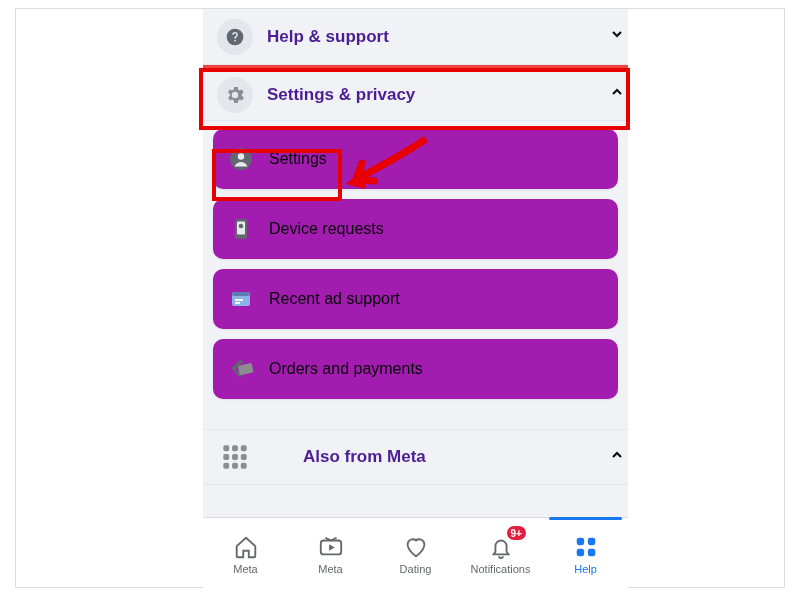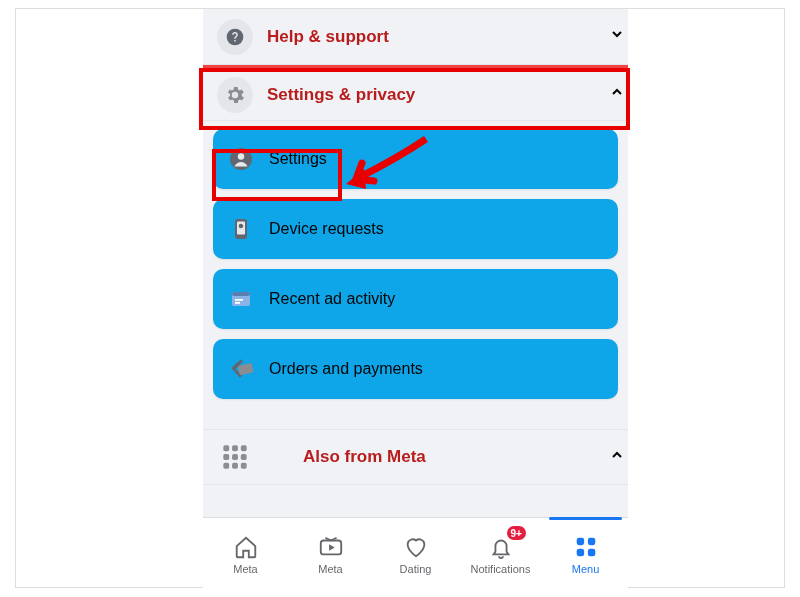--- a/index.html
+++ b/index.html
@@ -22,21 +22,21 @@
     width: 425px; height: 580px;
     background: #f0f2f5;
   }
   .section-header {
     height: 56px;
     display: flex;
     align-items: center;
     padding: 0 3px 0 14px;
     font-weight: 600;
     font-size: 17px;
-    color: #b91c1c;
+    color: #4c1d95;
     background: #f0f2f5;
     border-bottom: 1px solid #e4e6eb;
     justify-content: flex-end;
   }
   .section-header .hdr-icon {
     width: 36px; height: 36px;
     border-radius: 50%;
     display: flex; align-items: center; justify-content: center;
     background: #e4e6eb;
     margin-right: 14px;
@@ -45,21 +45,21 @@
   .section-header .hdr-icon.square { border-radius: 8px; background: transparent; }
   .section-header .spacer { flex: 1; }
   .chev { width: 16px; height: 16px; }
   .card-list {
     padding: 8px 10px 10px 10px;
     display: flex;
     flex-direction: column;
     gap: 10px;
   }
   .card {
-    background: #0ea5e9;
+    background: #a21caf;
     border-radius: 10px;
     height: 60px;
     display: flex;
     align-items: center;
     padding: 0 14px;
     font-size: 16px;
     font-weight: 500;
     color: #050505;
     box-shadow: 0 1px 2px rgba(0,0,0,0.08);
   }
@@ -185,21 +185,21 @@
 
       <div class="card">
         <span class="card-icon">
           <svg viewBox="0 0 24 24" width="24" height="24">
               <rect x="3" y="5" width="18" height="14" rx="2" fill="#8ab4e8"></rect>
               <rect x="3" y="5" width="18" height="4" rx="2" fill="#5a7fb0"></rect>
               <rect x="6" y="12" width="8" height="1.8" fill="#fff"></rect>
               <rect x="6" y="15" width="5" height="1.8" fill="#fff"></rect>
             </svg>
         </span>
-        <span>Recent ad activity</span>
+        <span>Recent ad support</span>
       </div>
 
       <div class="card">
         <span class="card-icon">
           <svg viewBox="0 0 24 24" width="26" height="26">
               <path d="M3 11l9-8 2 2-7 7 6 6-2 2-8-9z" fill="#606770"></path>
               <rect x="9" y="9" width="13" height="9" rx="1.5" fill="#8a8d91" transform="rotate(-12 9 9)"></rect>
             </svg>
         </span>
         <span>Orders and payments</span>
@@ -269,21 +269,21 @@
       </div>
       <div class="nav-item active">
         <span class="nav-icon">
           <svg viewBox="0 0 28 28" width="26" height="26" fill="#1877f2">
               <rect x="4" y="4" width="8" height="8" rx="2.5"></rect>
               <rect x="16" y="4" width="8" height="8" rx="2.5"></rect>
               <rect x="4" y="16" width="8" height="8" rx="2.5"></rect>
               <rect x="16" y="16" width="8" height="8" rx="2.5"></rect>
             </svg>
         </span>
-        <span>Menu</span>
+        <span>Help</span>
       </div>
     </div>
 
   </div>
 
   <div class="highlight-red" style="left:183px; top:59px; width:431px; height:62px;"></div>
 
   <div class="highlight-red" style="left:196px; top:140px; width:130px; height:52px;"></div>
 
   <svg class="arrow" style="left:320px; top:120px;" width="100" height="70" viewBox="0 0 100 70">

